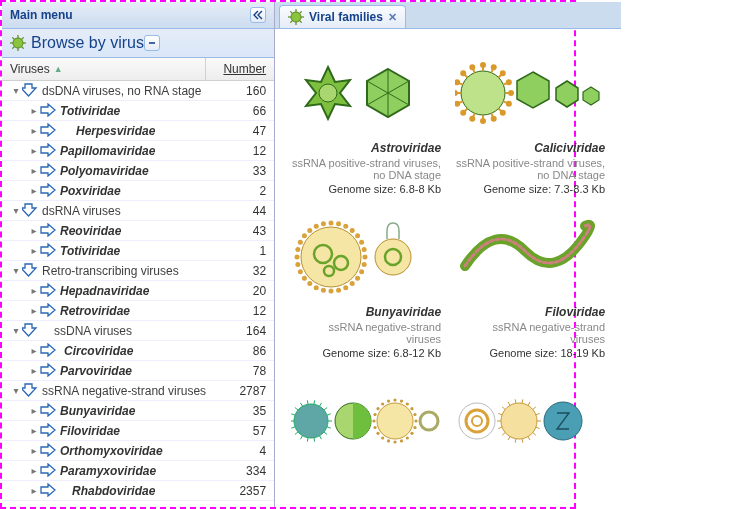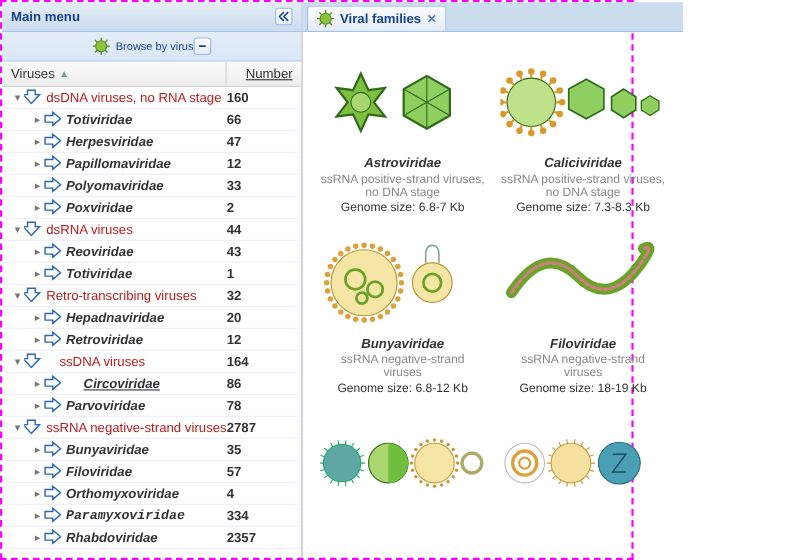--- a/index.html
+++ b/index.html
@@ -10,58 +10,58 @@
   .panel-header {
     background: linear-gradient(#e5ecf6, #ccdcef);
     border-bottom: 1px solid #99bbe8;
     color: #15428b; font-weight: bold; font-size: 12px;
     padding: 5px 8px; display: flex; align-items: center; justify-content: space-between;
   }
   .panel-header-left { display: flex; align-items: center; gap: 5px; }
   .panel-subheader {
     background: linear-gradient(#e5ecf6, #d9e7f8);
     border-bottom: 1px solid #99bbe8;
-    color: #15428b; font-size: 10px;
-    padding: 5px 8px; display: flex; align-items: center; justify-content: center;
+    color: #15428b; font-size: 16px;
+    padding: 5px 8px; display: flex; align-items: center; justify-content: flex-start;
   }
   .collapse-btn, .minimize-btn {
     width: 16px; height: 16px; border: 1px solid #99bbe8; border-radius: 3px;
     background: linear-gradient(#fff, #e5ecf6); color: #15428b;
     display: flex; align-items: center; justify-content: center; font-size: 10px; cursor: pointer;
   }
   .grid-header {
     background: linear-gradient(#fafafa, #ededed);
     border-bottom: 1px solid #d0d0d0; display: flex; color: #333;
   }
   .col-name { flex: 1; padding: 4px 8px; border-right: 1px solid #d0d0d0; display: flex; align-items: center; gap: 4px; }
   .col-num { width: 68px; padding: 4px 8px; text-align: right; text-decoration: underline; }
   .sort-arrow { color: #6a8; font-size: 9px; }
   .tree { flex: 1; overflow: auto; }
   .tree-row { display: flex; align-items: center; border-bottom: 1px solid #eef; height: 20px; }
   .tree-cell-name { flex: 1; display: flex; align-items: center; padding-left: 4px; overflow: hidden; white-space: nowrap; }
-  .tree-cell-num { width: 68px; text-align: left; padding-right: 8px; color: #333; font-weight: bold; }
+  .tree-cell-num { width: 68px; text-align: right; padding-right: 8px; color: #333; }
   .indent { display: inline-block; }
   .expander { width: 12px; height: 12px; display: inline-flex; align-items: center; justify-content: center; color: #777; font-size: 10px; cursor: pointer; }
   .arrow-icon { display: inline-block; line-height: 1; font-size: 14px; }
   .fam-label { font-weight: bold; font-style: italic; color: #333; }
-  .grp-label { color: #b91c1c; }
+  .grp-label { color: #404040; }
   .tabbar {
     background: linear-gradient(#ccdcef, #ccdcef);
     border-bottom: 1px solid #99bbe8; padding: 3px 4px 0; display: flex;
   }
   .tab {
     background: linear-gradient(#fafcff, #e5ecf6);
     border: 1px solid #99bbe8; border-bottom: none;
     border-radius: 4px 4px 0 0; padding: 3px 8px; color: #15428b; font-weight: bold;
     display: flex; align-items: center; gap: 5px;
   }
   .tab-close { color: #5a7db5; font-size: 11px; cursor: pointer; }
   .virus-icon { width: 16px; height: 16px; }
   .card-area { flex: 1; display: grid; grid-template-columns: 1fr 1fr; gap: 10px 6px; padding: 20px 12px 8px; overflow: auto; align-content: start; }
-  .card { text-align: center; padding: 4px 4px 8px; }
+  .card { text-align: right; padding: 4px 4px 8px; }
   .card-img { height: 80px; display: flex; align-items: center; justify-content: center; margin-bottom: 8px; }
   .card-title { font-weight: bold; font-style: italic; color: #333; margin-bottom: 2px; }
   .card-sub { color: #888; font-size: 11px; }
   .card-size { color: #333; font-size: 11px; margin-top: 2px; }
 </style>
 </head>
 <body>
 
 <div class="app">
   <div class="left-panel">
@@ -126,21 +126,21 @@
           </div>
           <div class="tree-cell-num">66</div>
         </div>
         <div class="tree-row">
           <div class="tree-cell-name">
             <span class="indent" style="width: 22px;"></span>
             <span class="expander">▸</span>
             <span class="arrow-icon"><svg width="16" height="14" viewBox="0 0 16 14">
                 <path d="M1 4 h7 v-3 l7 6 l-7 6 v-3 h-7 z" fill="#fff" stroke="#2a67b5" stroke-width="1.3"></path>
               </svg></span>
-            <span class="fam-label" style="margin-left: 4px;">Herpesviridae</span>
+            <span class="fam-label" style="margin-left: 20px;">Herpesviridae</span>
           </div>
           <div class="tree-cell-num">47</div>
         </div>
         <div class="tree-row">
           <div class="tree-cell-name">
             <span class="indent" style="width: 22px;"></span>
             <span class="expander">▸</span>
             <span class="arrow-icon"><svg width="16" height="14" viewBox="0 0 16 14">
                 <path d="M1 4 h7 v-3 l7 6 l-7 6 v-3 h-7 z" fill="#fff" stroke="#2a67b5" stroke-width="1.3"></path>
               </svg></span>
@@ -247,21 +247,21 @@
           </div>
           <div class="tree-cell-num">164</div>
         </div>
         <div class="tree-row">
           <div class="tree-cell-name">
             <span class="indent" style="width: 22px;"></span>
             <span class="expander">▸</span>
             <span class="arrow-icon"><svg width="16" height="14" viewBox="0 0 16 14">
                 <path d="M1 4 h7 v-3 l7 6 l-7 6 v-3 h-7 z" fill="#fff" stroke="#2a67b5" stroke-width="1.3"></path>
               </svg></span>
-            <span class="fam-label" style="margin-left: 20px; text-decoration: underline;">Circoviridae</span>
+            <span class="fam-label" style="margin-left: 8px;">Circoviridae</span>
           </div>
           <div class="tree-cell-num">86</div>
         </div>
         <div class="tree-row">
           <div class="tree-cell-name">
             <span class="indent" style="width: 22px;"></span>
             <span class="expander">▸</span>
             <span class="arrow-icon"><svg width="16" height="14" viewBox="0 0 16 14">
                 <path d="M1 4 h7 v-3 l7 6 l-7 6 v-3 h-7 z" fill="#fff" stroke="#2a67b5" stroke-width="1.3"></path>
               </svg></span>
@@ -313,32 +313,32 @@
           </div>
           <div class="tree-cell-num">4</div>
         </div>
         <div class="tree-row">
           <div class="tree-cell-name">
             <span class="indent" style="width: 22px;"></span>
             <span class="expander">▸</span>
             <span class="arrow-icon"><svg width="16" height="14" viewBox="0 0 16 14">
                 <path d="M1 4 h7 v-3 l7 6 l-7 6 v-3 h-7 z" fill="#fff" stroke="#2a67b5" stroke-width="1.3"></path>
               </svg></span>
-            <span class="fam-label" style="margin-left: 4px; font-family: Liberation Mono, monospace;">Paramyxoviridae</span>
+            <span class="fam-label" style="margin-left: 4px;">Paramyxoviridae</span>
           </div>
           <div class="tree-cell-num">334</div>
         </div>
         <div class="tree-row">
           <div class="tree-cell-name">
             <span class="indent" style="width: 22px;"></span>
             <span class="expander">▸</span>
             <span class="arrow-icon"><svg width="16" height="14" viewBox="0 0 16 14">
                 <path d="M1 4 h7 v-3 l7 6 l-7 6 v-3 h-7 z" fill="#fff" stroke="#2a67b5" stroke-width="1.3"></path>
               </svg></span>
-            <span class="fam-label" style="margin-left: 4px;">Rhabdoviridae</span>
+            <span class="fam-label" style="margin-left: 16px;">Rhabdoviridae</span>
           </div>
           <div class="tree-cell-num">2357</div>
         </div>
       </div>
   </div>
 
   <div class="right-panel">
     <div class="tabbar">
       <div class="tab">
         <svg class="virus-icon" viewBox="0 0 16 16">
@@ -367,21 +367,21 @@
                 <circle r="9" fill="#a9d66f" stroke="#2f6a1a"></circle>
               </g>
               <g transform="translate(92,39)">
                 <polygon points="0,-24 21,-12 21,12 0,24 -21,12 -21,-12" fill="#8fcf5f" stroke="#2f6a1a" stroke-width="2"></polygon>
                 <path d="M0,-24 L0,24 M-21,-12 L21,12 M21,-12 L-21,12" stroke="#2f6a1a" stroke-width="1" fill="none"></path>
               </g>
             </svg>
           </div>
           <div class="card-title">Astroviridae</div>
           <div class="card-sub">ssRNA positive-strand viruses, no DNA stage</div>
-          <div class="card-size">Genome size: 6.8-7 Kb</div>
+          <div class="card-size">Genome size: 6.8-8 Kb</div>
         </div>
         <div class="card">
           <div class="card-img">
             <svg width="150" height="78" viewBox="0 0 150 78">
               <g transform="translate(28,39)">
                 <circle r="22" fill="#bde28a" stroke="#2f6a1a"></circle>
                 <g stroke="#d99a2b" stroke-width="2">
                   <line x1="22" y1="0" x2="28" y2="0"></line>
                   <circle cx="28" cy="0" r="2" fill="#d99a2b"></circle>
                   <line x1="20.325349715248308" y1="8.419035512031975" x2="25.868626910316028" y2="10.715136106222515"></line>

